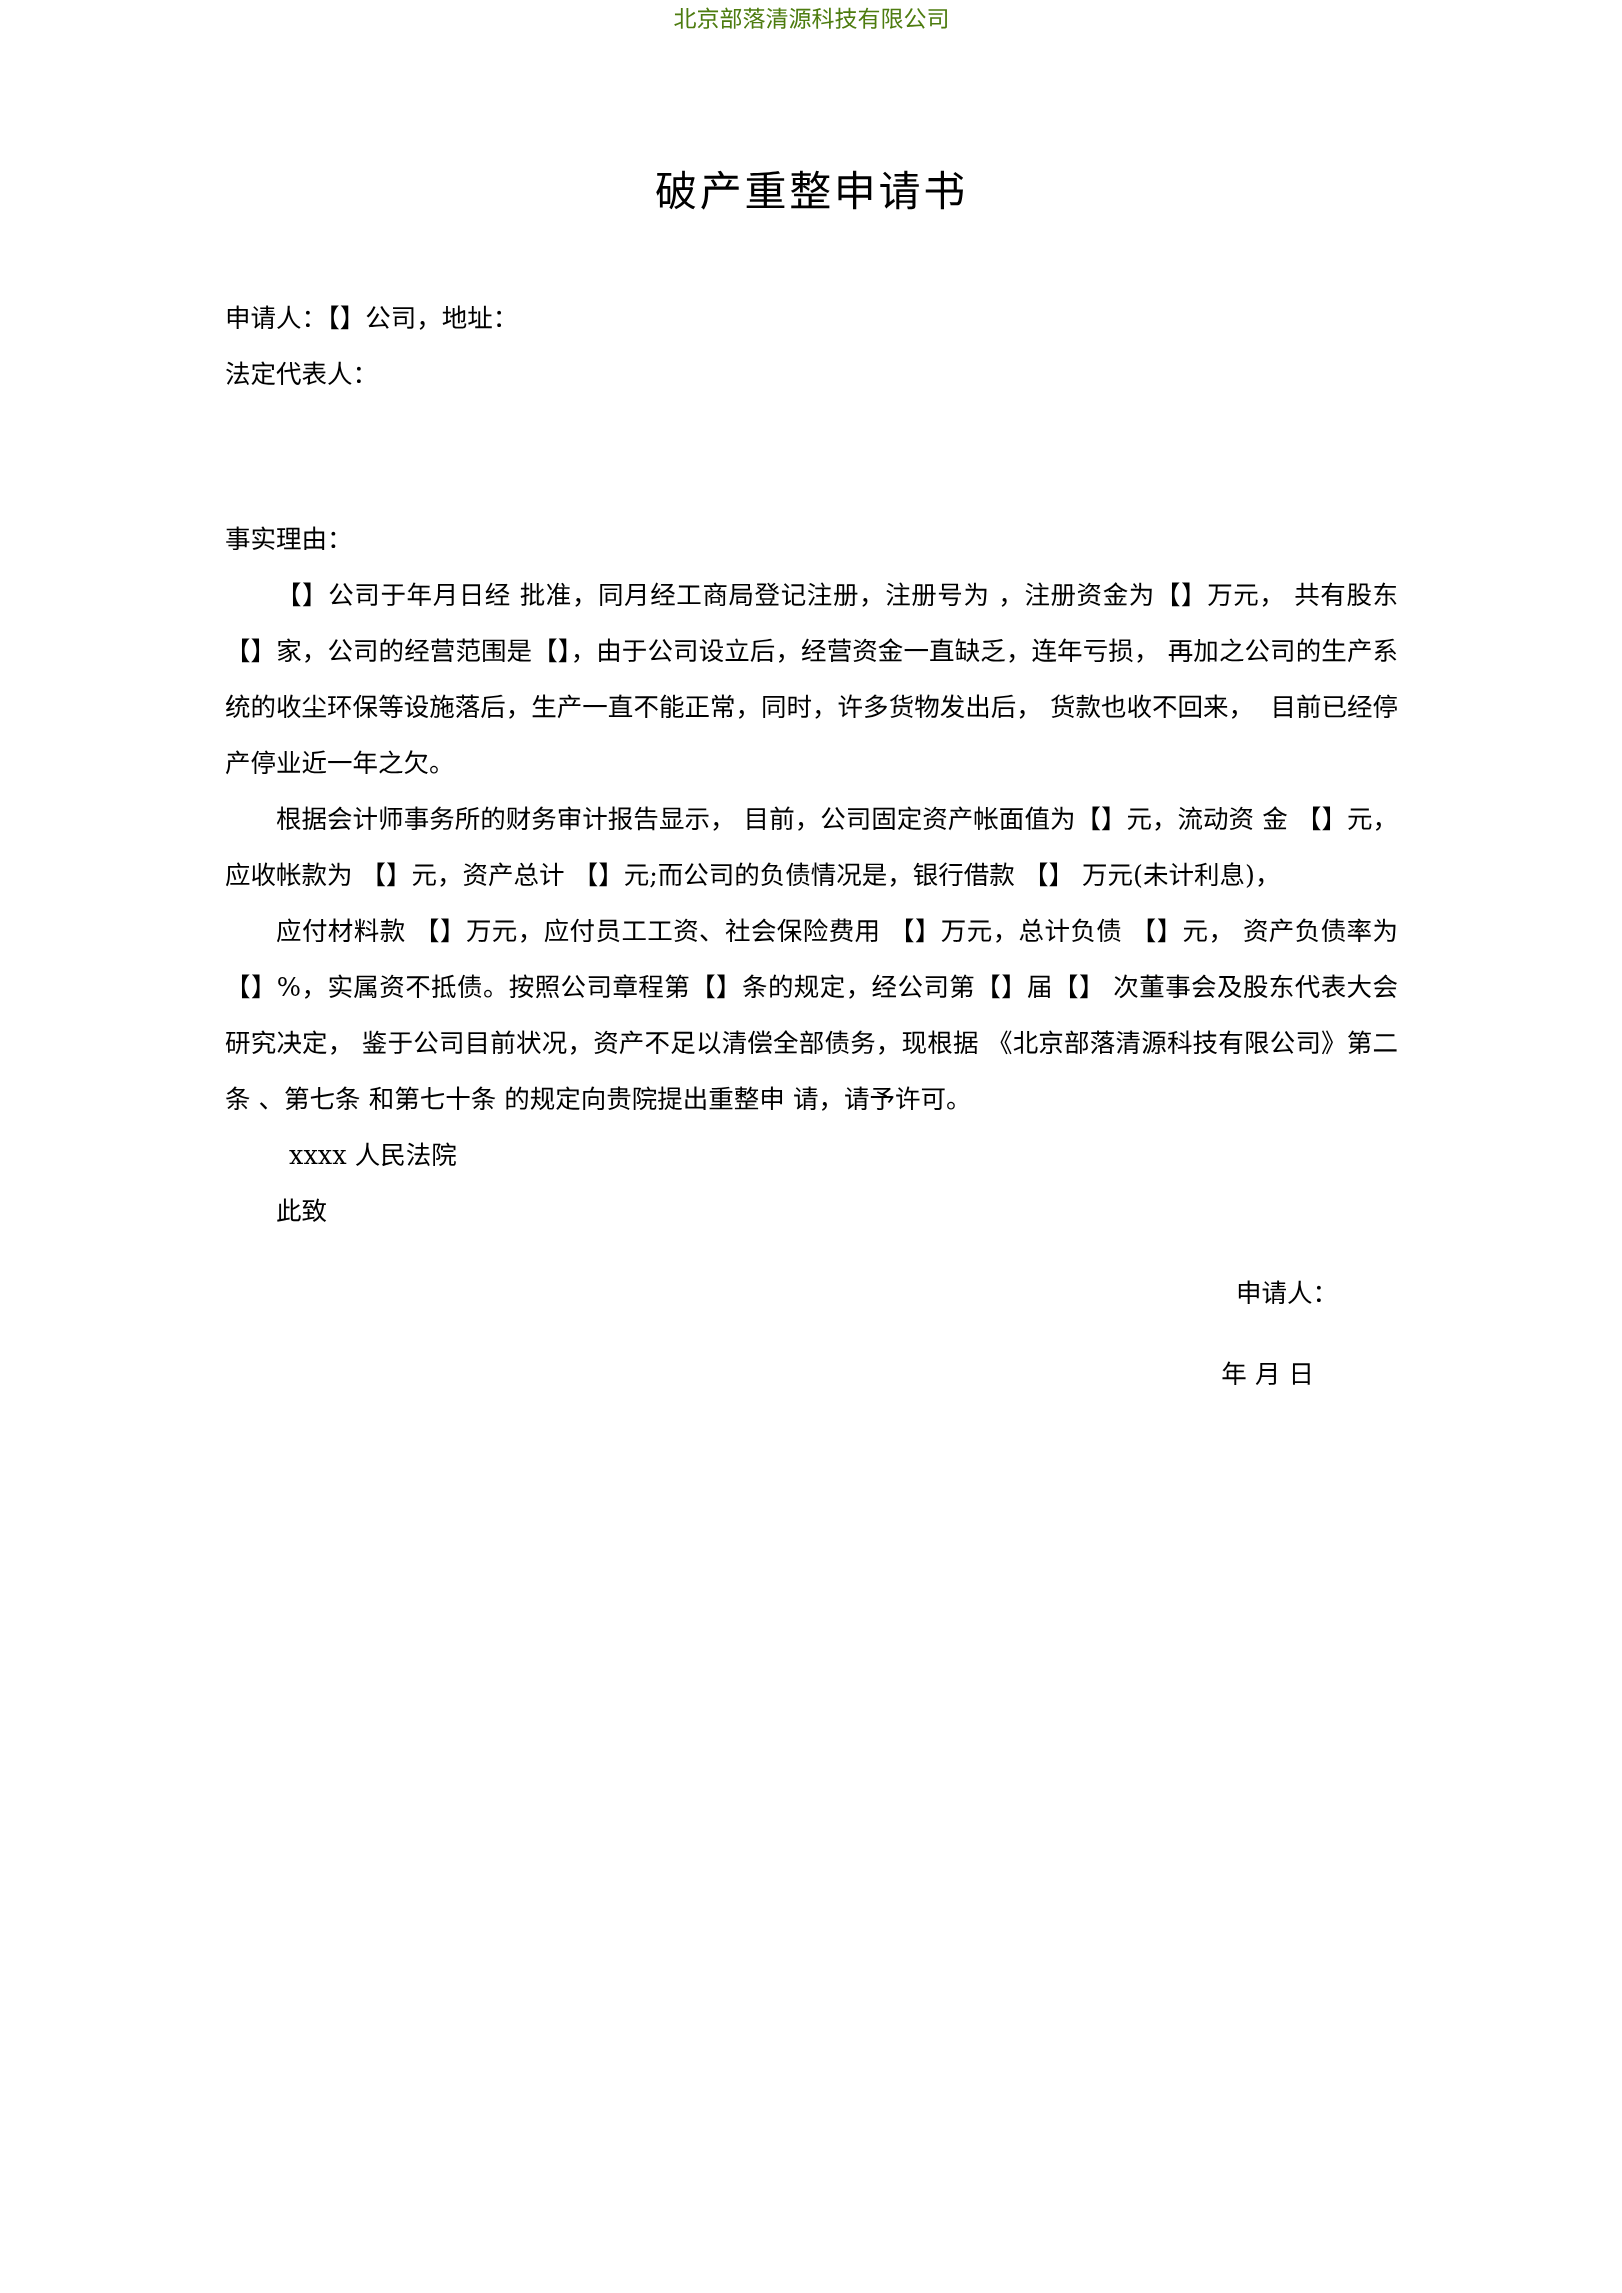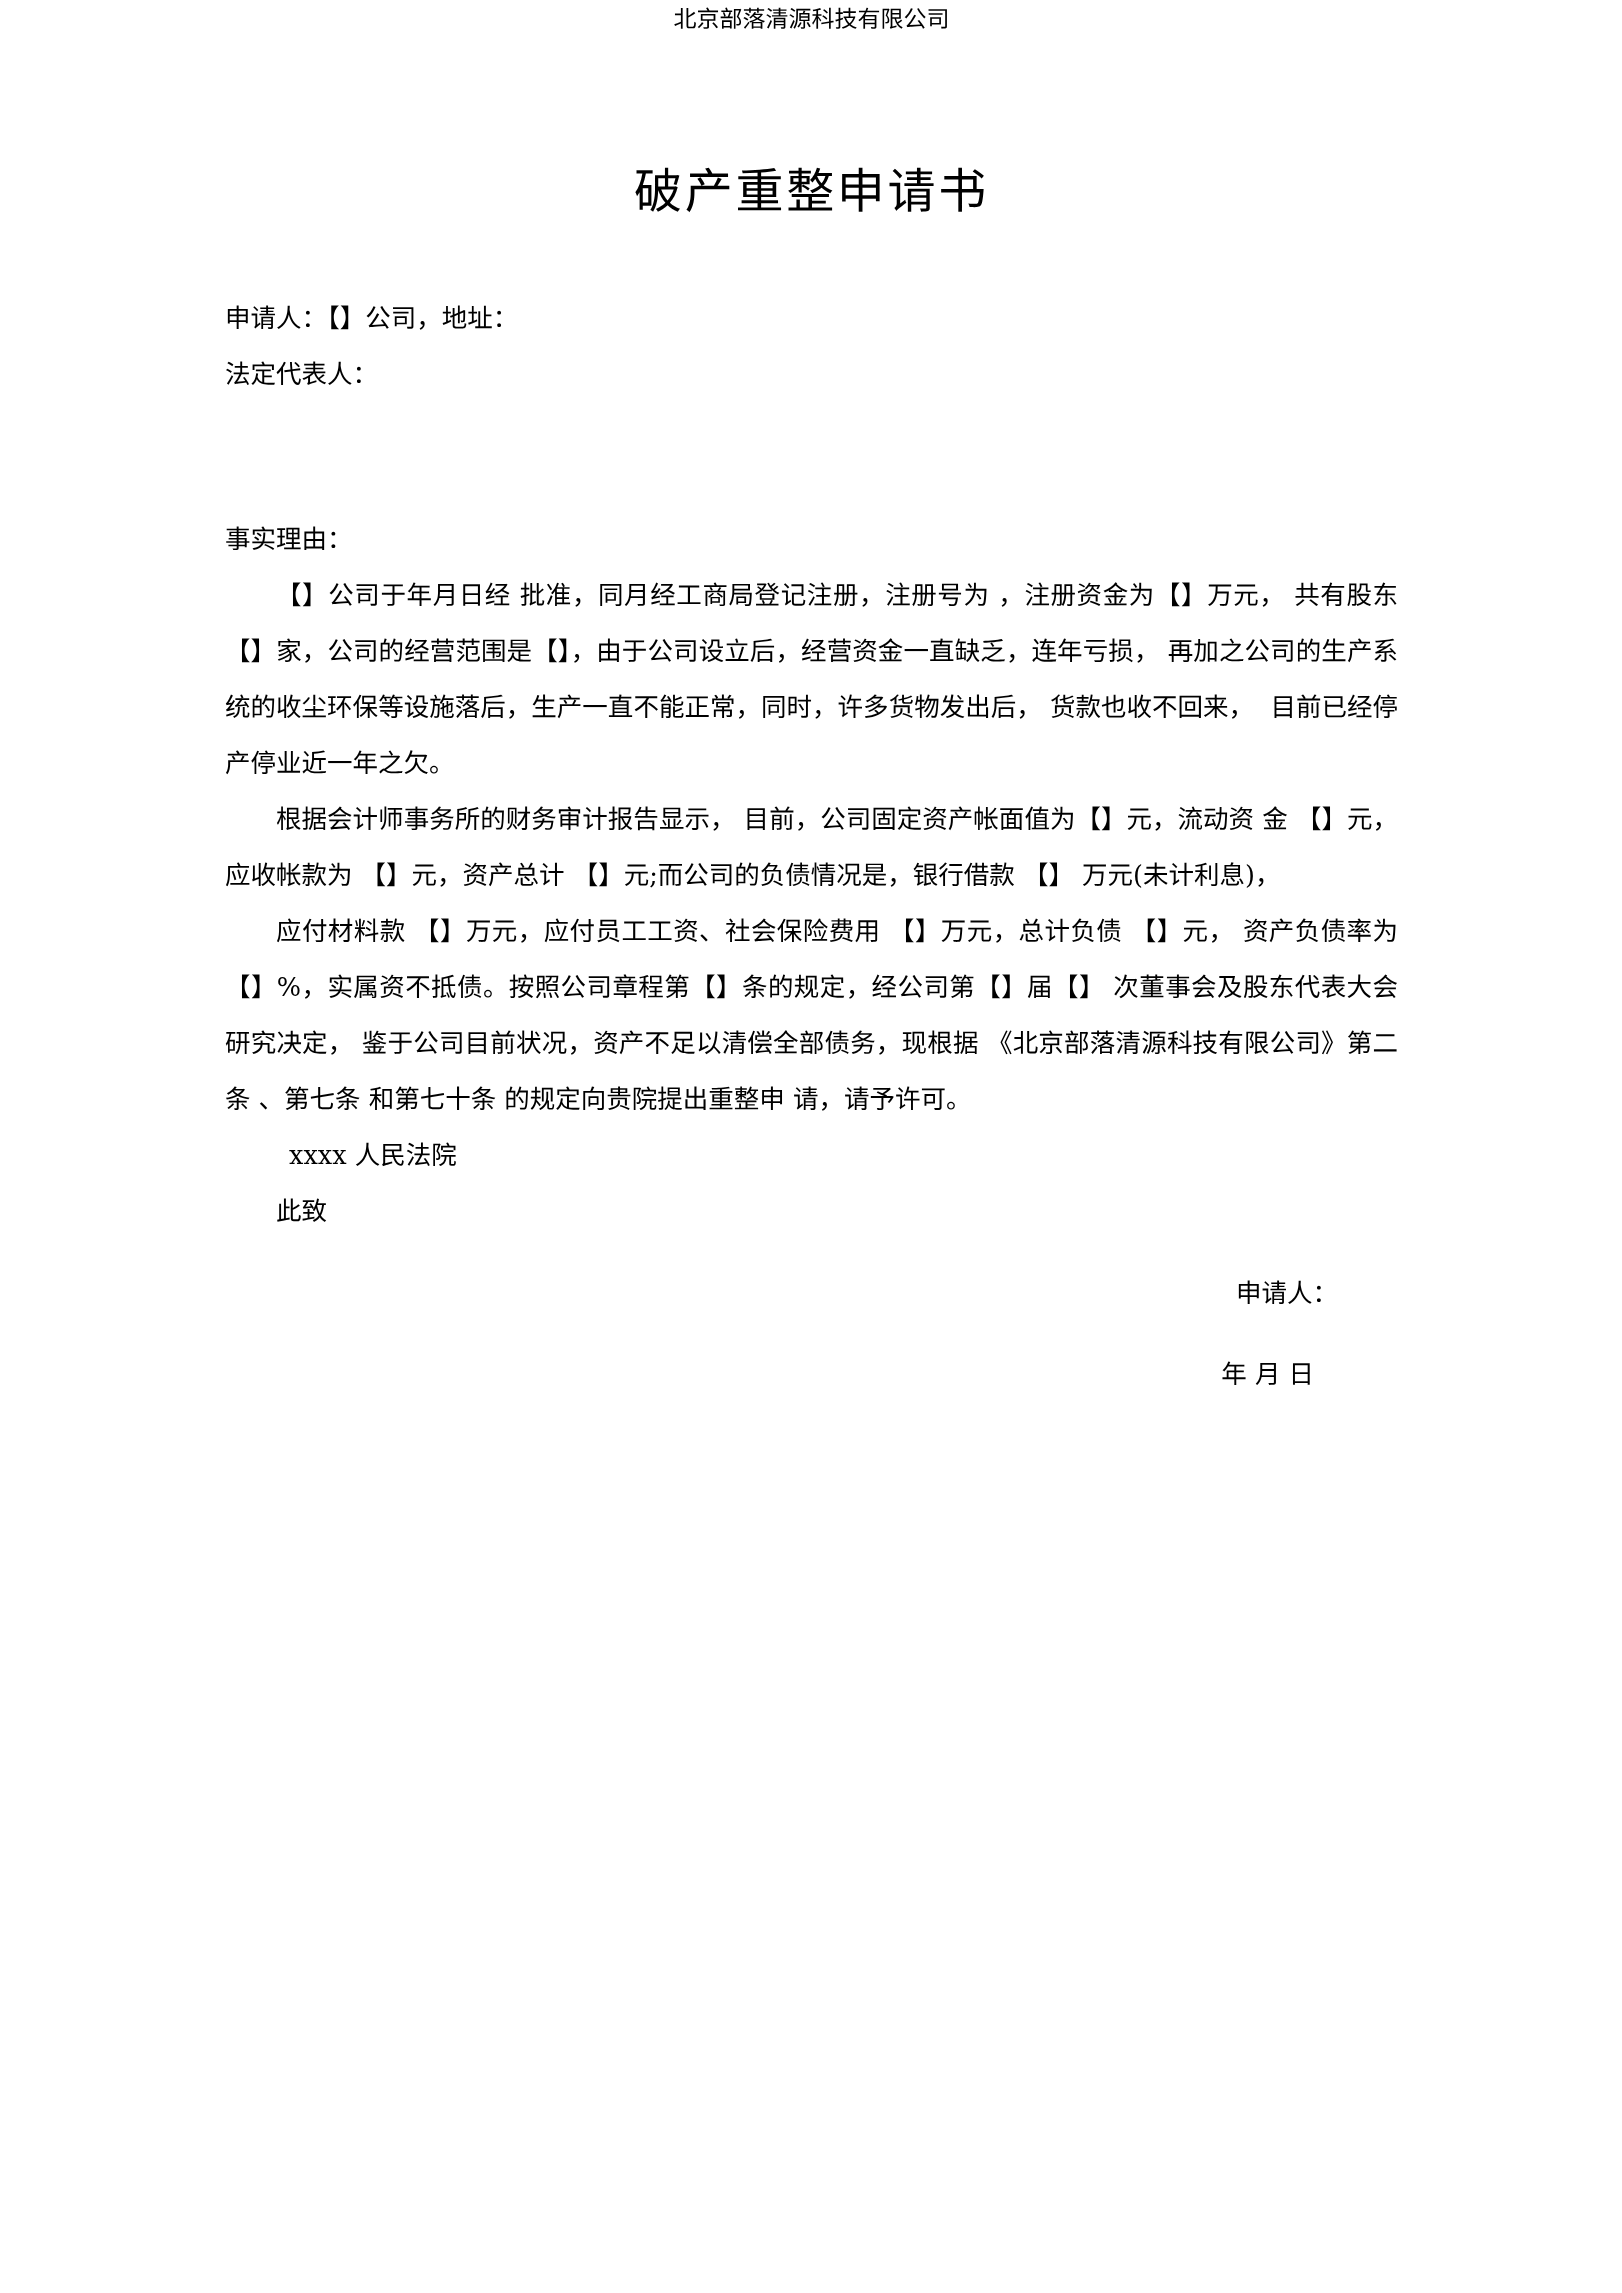--- a/index.html
+++ b/index.html
@@ -23,31 +23,31 @@
   }
   .header {
     position: absolute;
     top: 0px;
     left: 0;
     width: 100%;
     text-align: center;
     font-size: 23px;
     line-height: 38px;
     font-family: "DejaVu Serif", "Liberation Serif", serif;
-    color: #000000;
+    color: #4d7c0f;
   }
   .content {
     position: absolute;
     top: 164px;
     left: 225px;
     width: 1173px;
   }
   .doc-title {
     text-align: center;
-    font-size: 48px;
+    font-size: 42px;
     letter-spacing: 2.7px;
     margin: 0 0 71px 0;
     font-family: "DejaVu Serif", "Liberation Serif", serif;
     font-weight: normal;
     line-height: 55px;
   }
   .line {
     font-size: 25.5px;
     line-height: 56px;
     margin: 0;

